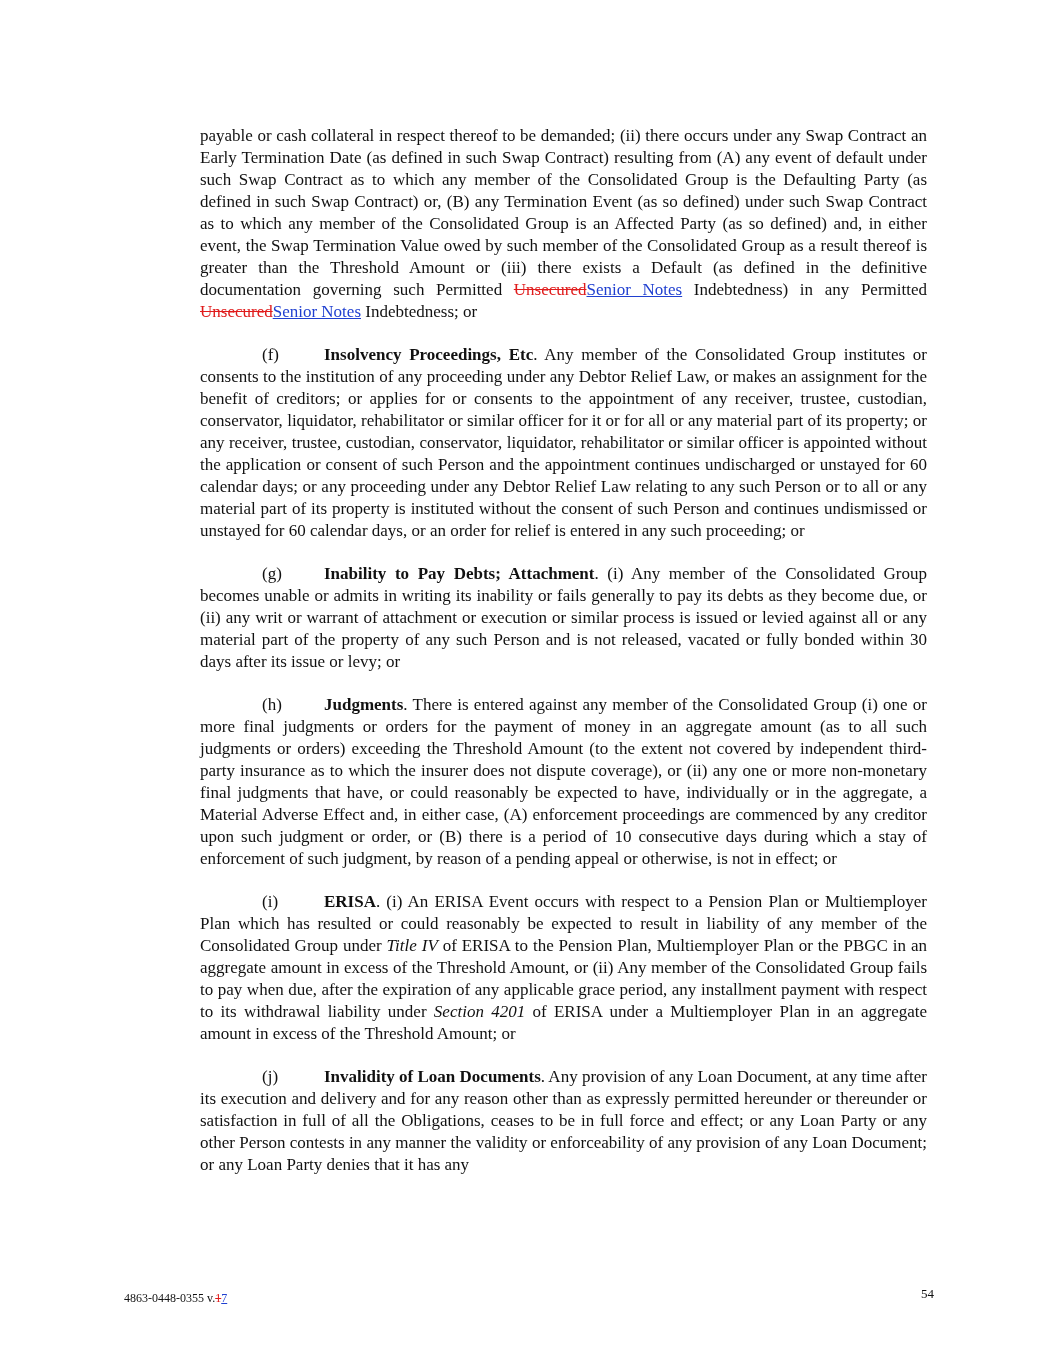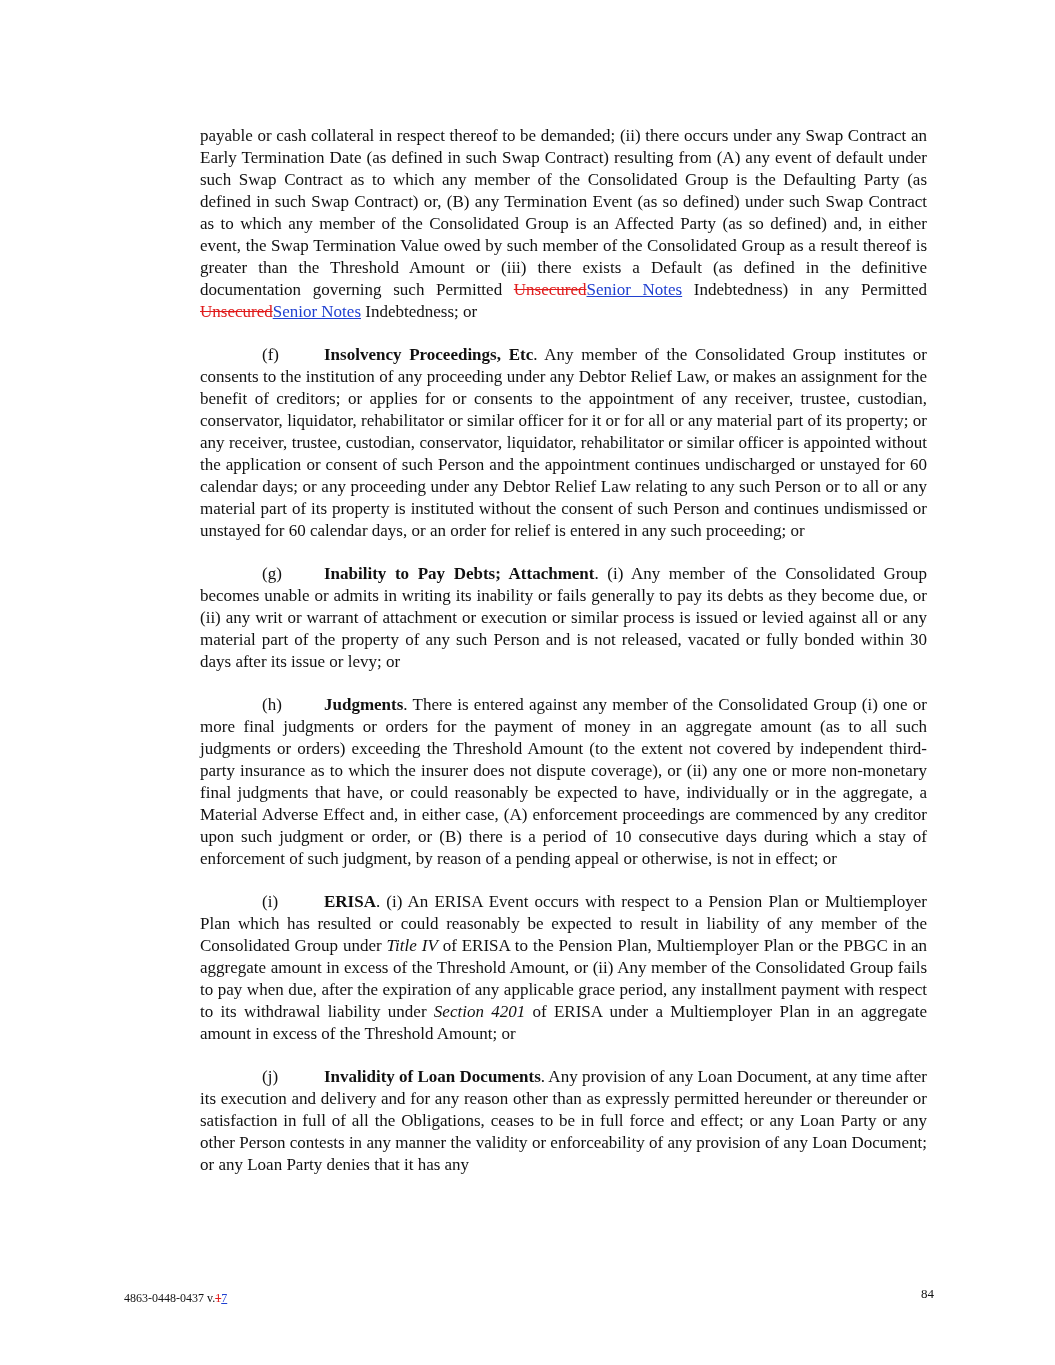--- a/index.html
+++ b/index.html
@@ -25,14 +25,14 @@
 
   <p><span class="hdr">(g)</span><span class="ttl">Inability to Pay Debts; Attachment</span><span>. (i) Any member of the Consolidated Group becomes unable or admits in writing its inability or fails generally to pay its debts as they become due, or (ii) any writ or warrant of attachment or execution or similar process is issued or levied against all or any material part of the property of any such Person and is not released, vacated or fully bonded within 30 days after its issue or levy; or</span></p>
 
   <p><span class="hdr">(h)</span><span class="ttl">Judgments</span><span>. There is entered against any member of the Consolidated Group (i) one or more final judgments or orders for the payment of money in an aggregate amount (as to all such judgments or orders) exceeding the Threshold Amount (to the extent not covered by independent third-party insurance as to which the insurer does not dispute coverage), or (ii) any one or more non-monetary final judgments that have, or could reasonably be expected to have, individually or in the aggregate, a Material Adverse Effect and, in either case, (A) enforcement proceedings are commenced by any creditor upon such judgment or order, or (B) there is a period of 10 consecutive days during which a stay of enforcement of such judgment, by reason of a pending appeal or otherwise, is not in effect; or</span></p>
 
   <p><span class="hdr">(i)</span><span class="ttl">ERISA</span><span>. (i) An ERISA Event occurs with respect to a Pension Plan or Multiemployer Plan which has resulted or could reasonably be expected to result in liability of any member of the Consolidated Group under </span><i>Title IV</i><span> of ERISA to the Pension Plan, Multiemployer Plan or the PBGC in an aggregate amount in excess of the Threshold Amount, or (ii) Any member of the Consolidated Group fails to pay when due, after the expiration of any applicable grace period, any installment payment with respect to its withdrawal liability under </span><i>Section 4201</i><span> of ERISA under a Multiemployer Plan in an aggregate amount in excess of the Threshold Amount; or</span></p>
 
   <p><span class="hdr">(j)</span><span class="ttl">Invalidity of Loan Documents</span><span>. Any provision of any Loan Document, at any time after its execution and delivery and for any reason other than as expressly permitted hereunder or thereunder or satisfaction in full of all the Obligations, ceases to be in full force and effect; or any Loan Party or any other Person contests in any manner the validity or enforceability of any provision of any Loan Document; or any Loan Party denies that it has any</span></p>
 </div>
 
-<div class="footer-left"><span>4863-0448-0437 v.</span><span class="del">1</span><span class="ins">7</span></div>
-<div class="footer-right">84</div>
+<div class="footer-left"><span>4863-0448-0355 v.</span><span class="del">1</span><span class="ins">7</span></div>
+<div class="footer-right">54</div>
 
 </body></html>

